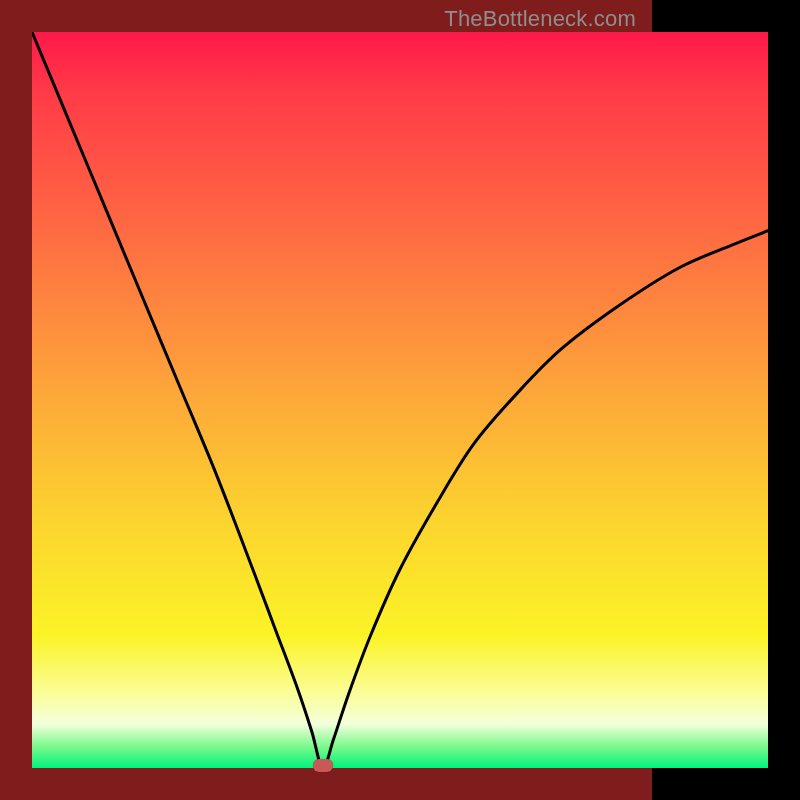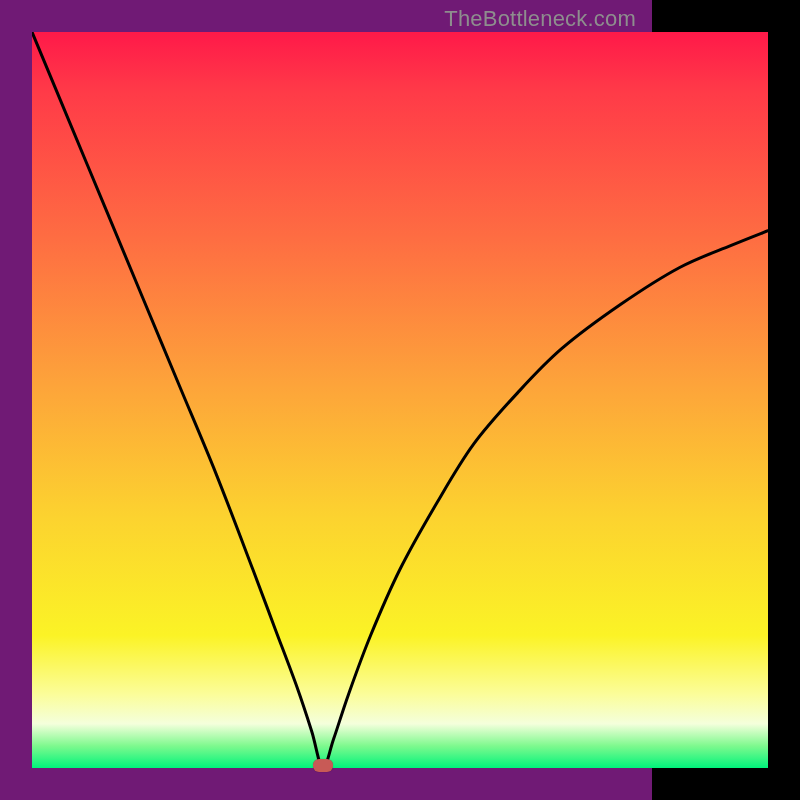--- a/index.html
+++ b/index.html
@@ -10,21 +10,21 @@
     background: #000;
     overflow: hidden;
     font-family: Arial, Helvetica, sans-serif;
   }
   .frame {
     position: absolute;
     top: 0;
     left: 0;
     width: 652px;
     height: 800px;
-    background: #701a75;
+    background: #7f1d1d;
   }
   .plot {
     position: absolute;
     top: 32px;
     left: 32px;
     width: 736px;
     height: 736px;
     
     background: linear-gradient(
       to bottom,

